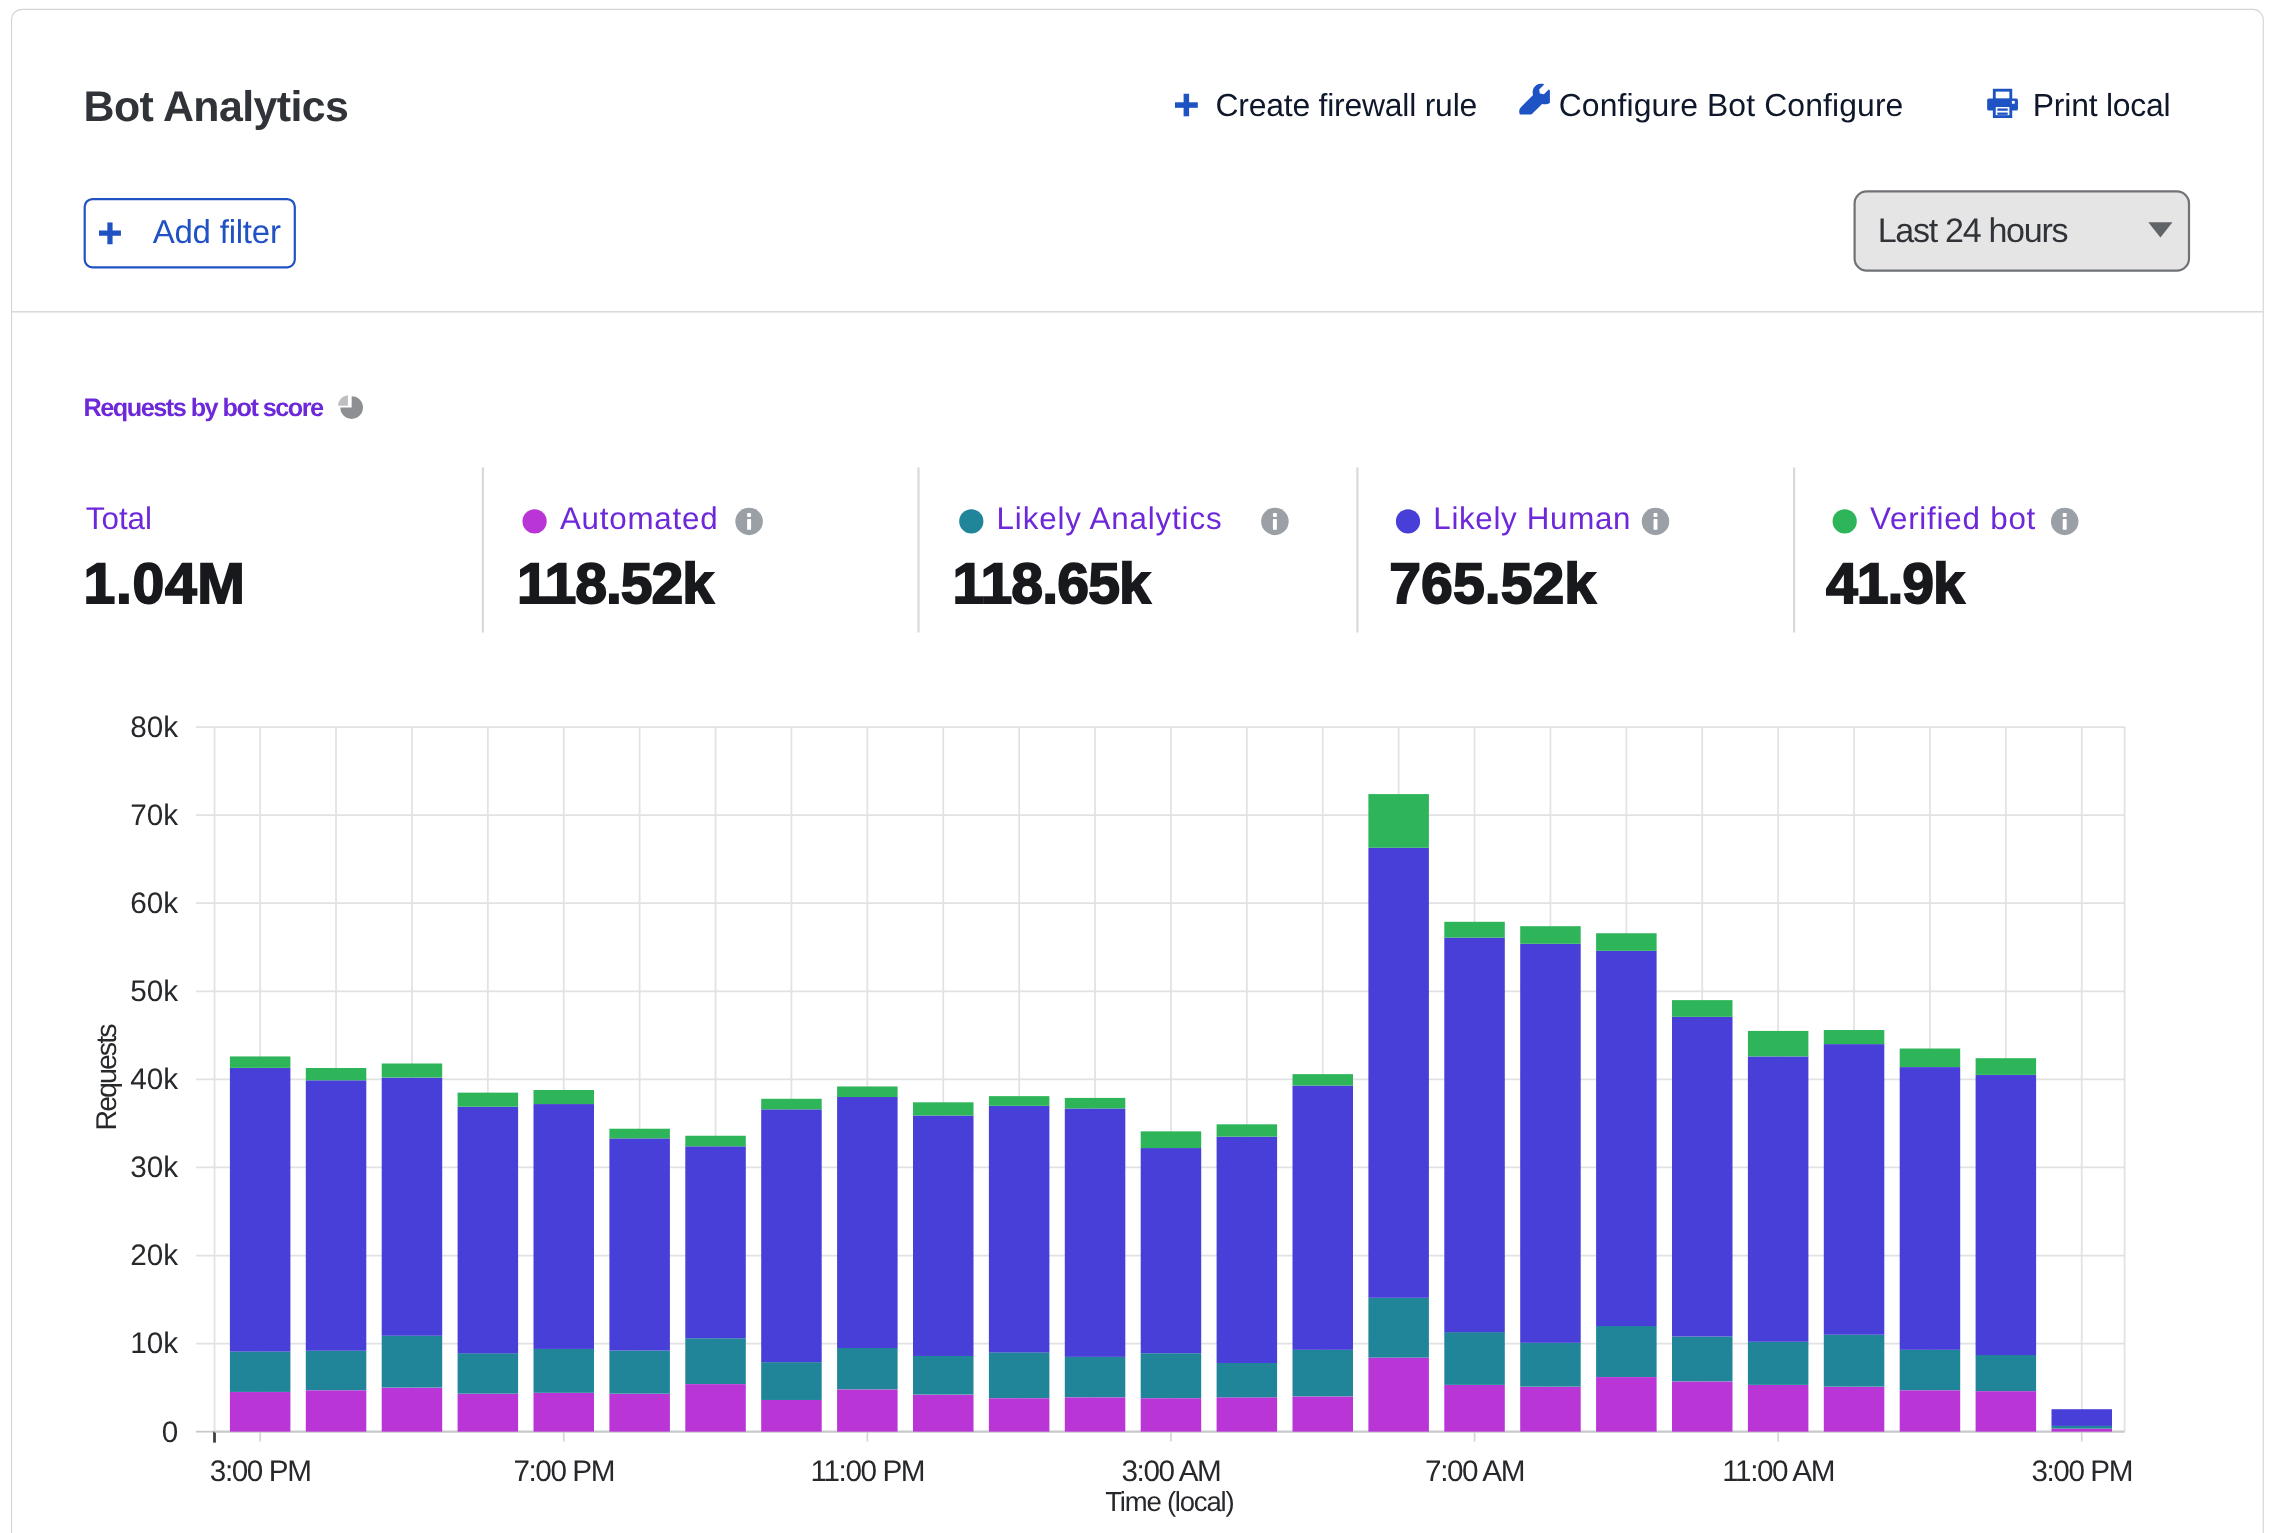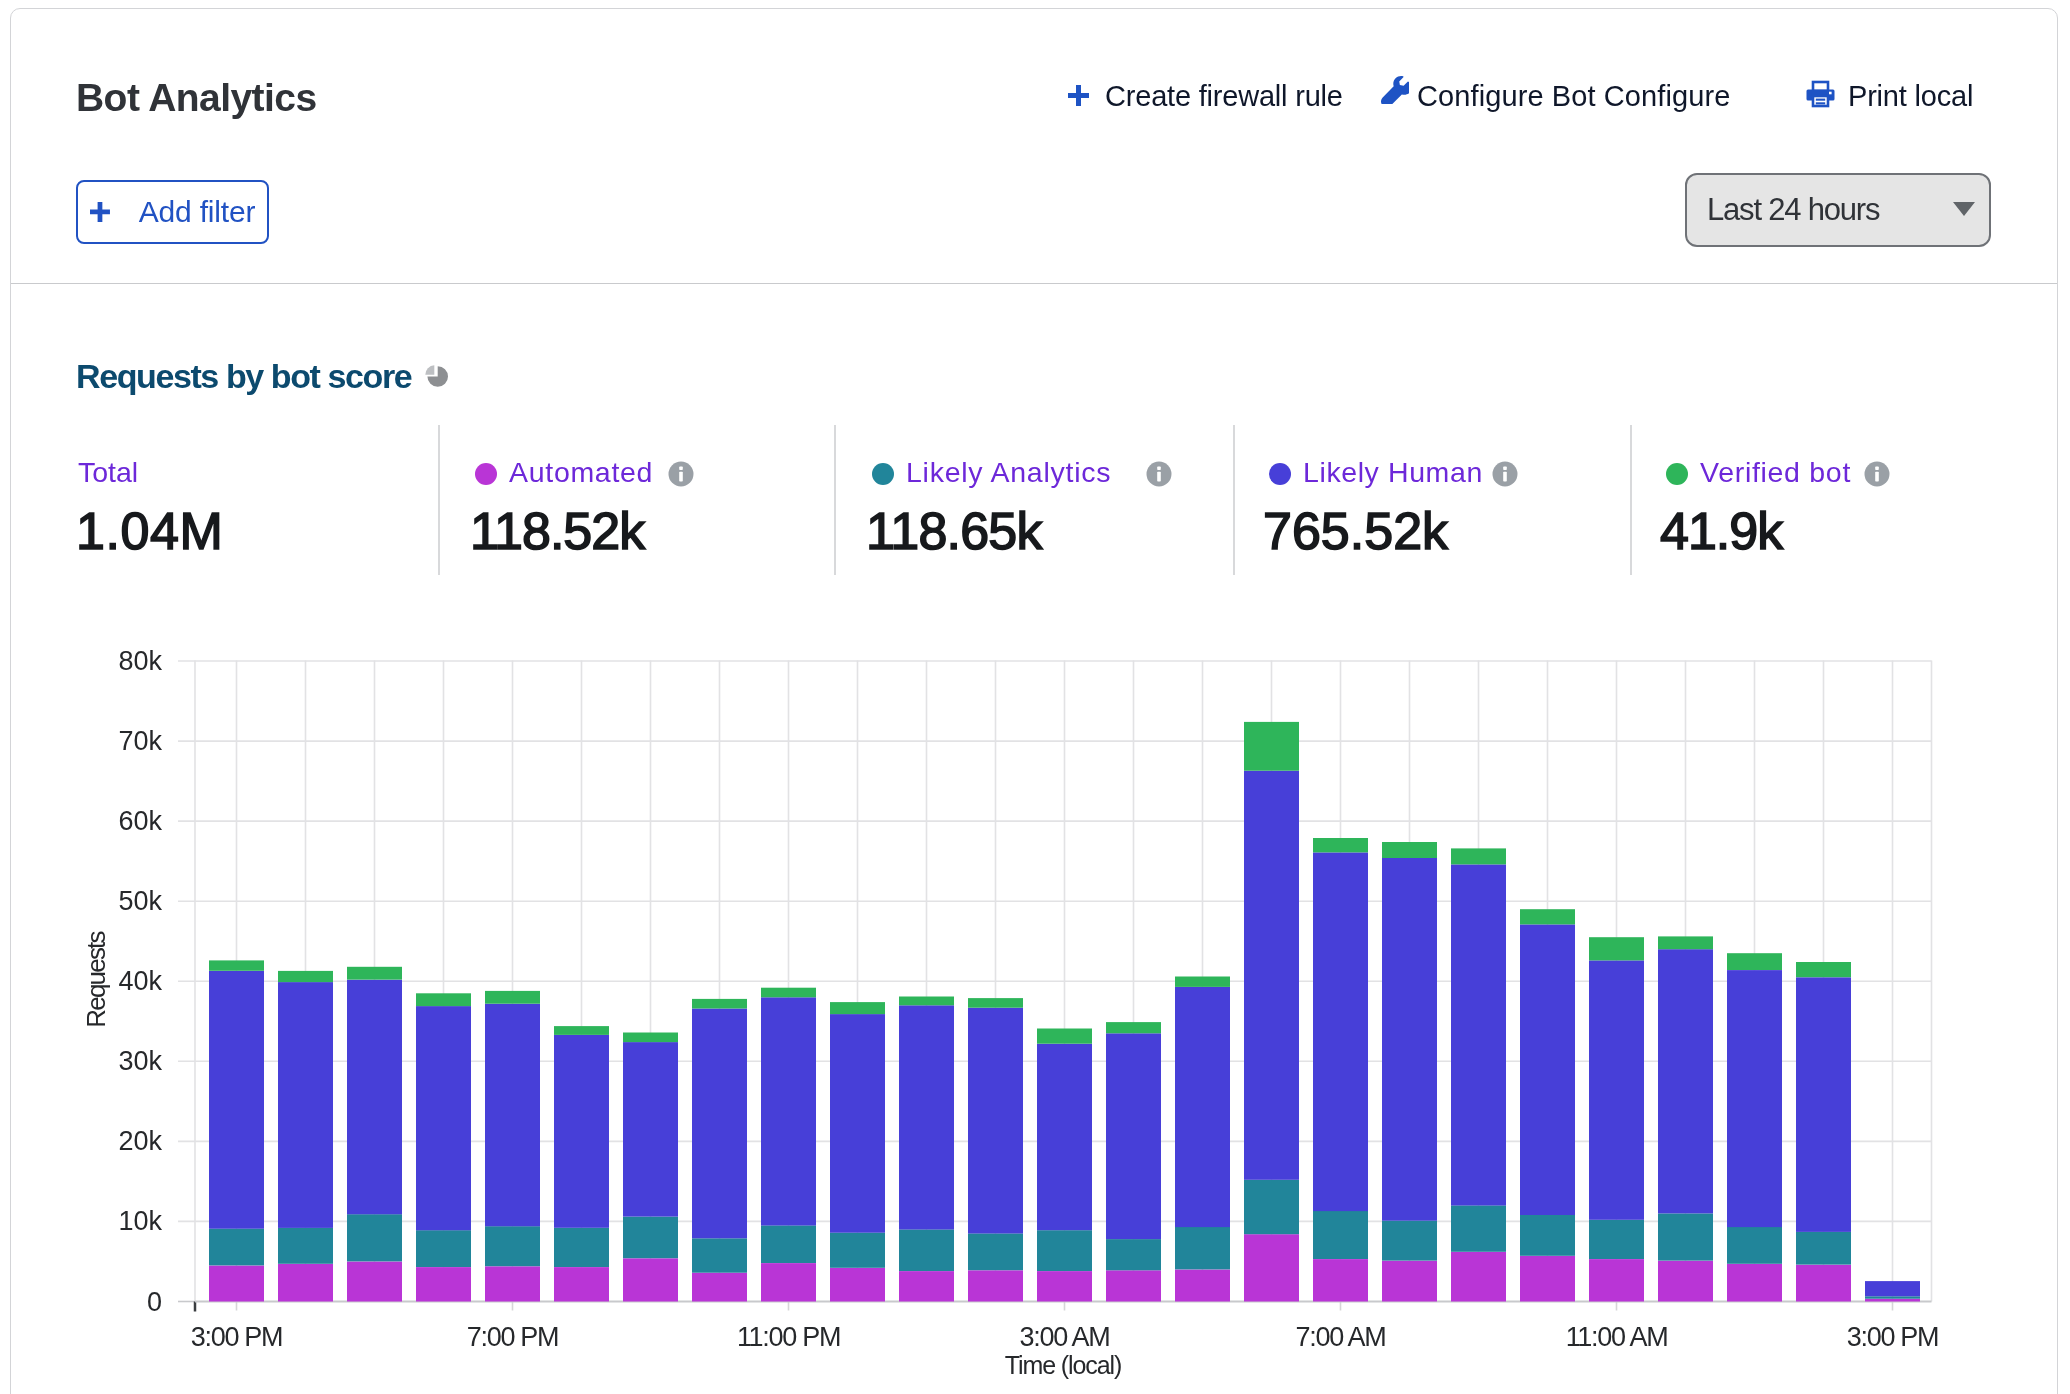--- a/index.html
+++ b/index.html
@@ -6,23 +6,23 @@
 * { margin:0; padding:0; box-sizing:border-box; }
 html,body { width:2070px; height:1394px; background:#fff; font-family:"Liberation Sans", sans-serif; overflow:hidden; position:relative; }
 .card { position:absolute; left:10px; top:8px; width:2048px; height:1500px; border:1.5px solid #d3d4d7; border-radius:10px; }
 .divider { position:absolute; left:11px; top:283px; width:2046px; height:0; border-top:1.5px solid #c9cacd; }
 .title { position:absolute; left:76px; top:76px; font-size:39px; font-weight:700; color:#303338; letter-spacing:-0.55px; }
 .link { position:absolute; color:#0f172a; font-size:29px; letter-spacing:-0.2px; white-space:nowrap; }
 .licon { position:absolute; }
 .addfilter { position:absolute; left:76px; top:180px; width:193px; height:64px; border:2px solid #2152c3; border-radius:8px; background:#fff; display:flex; align-items:center; justify-content:center; gap:28px; color:#2152c3; font-size:30px; letter-spacing:-0.2px; }
 .select { position:absolute; left:1685px; top:173px; width:306px; height:74px; border:2px solid #6f7277; border-radius:12px; background:#e5e5e5; display:flex; align-items:center; color:#303338; font-size:31px; letter-spacing:-1.2px; padding-left:20px; }
 .caret { position:absolute; right:14px; top:27px; width:0; height:0; border-left:11px solid transparent; border-right:11px solid transparent; border-top:14px solid #606468; }
-.h2 { position:absolute; left:76px; top:357px; font-size:34px; font-weight:700; color:#0c4a6e; letter-spacing:-1.4px; display:flex; align-items:center; gap:14px;text-align:right; }
+.h2 { position:absolute; left:76px; top:357px; font-size:23px; font-weight:700; color:#6d28d9; letter-spacing:-1.4px; display:flex; align-items:center; gap:14px;text-align:right; }
 .slabel { position:absolute; top:456px; font-size:28.5px; color:#6d28d9; }
-.snum { position:absolute; top:501px; font-size:52px; font-weight:400; color:#17191c; -webkit-text-stroke:1.6px #17191c; }
+.snum { position:absolute; top:501px; font-size:52px; font-weight:700; color:#17191c; -webkit-text-stroke:1.6px #17191c; }
 .dot { position:absolute; top:463px; width:22px; height:22px; border-radius:50%; }
 .vdiv { position:absolute; top:425px; width:1.5px; height:150px; background:#d8d9db; }
 </style>
 </head>
 <body>
 <div class="card"></div>
 <div class="divider"></div>
 <div class="title">Bot Analytics</div>
 <div class="licon" style="left:1068px;top:85px"><svg width="21" height="21" viewBox="0 0 21 21">
       <rect x="8" y="0" width="5" height="21" fill="#1e53c4"></rect>

